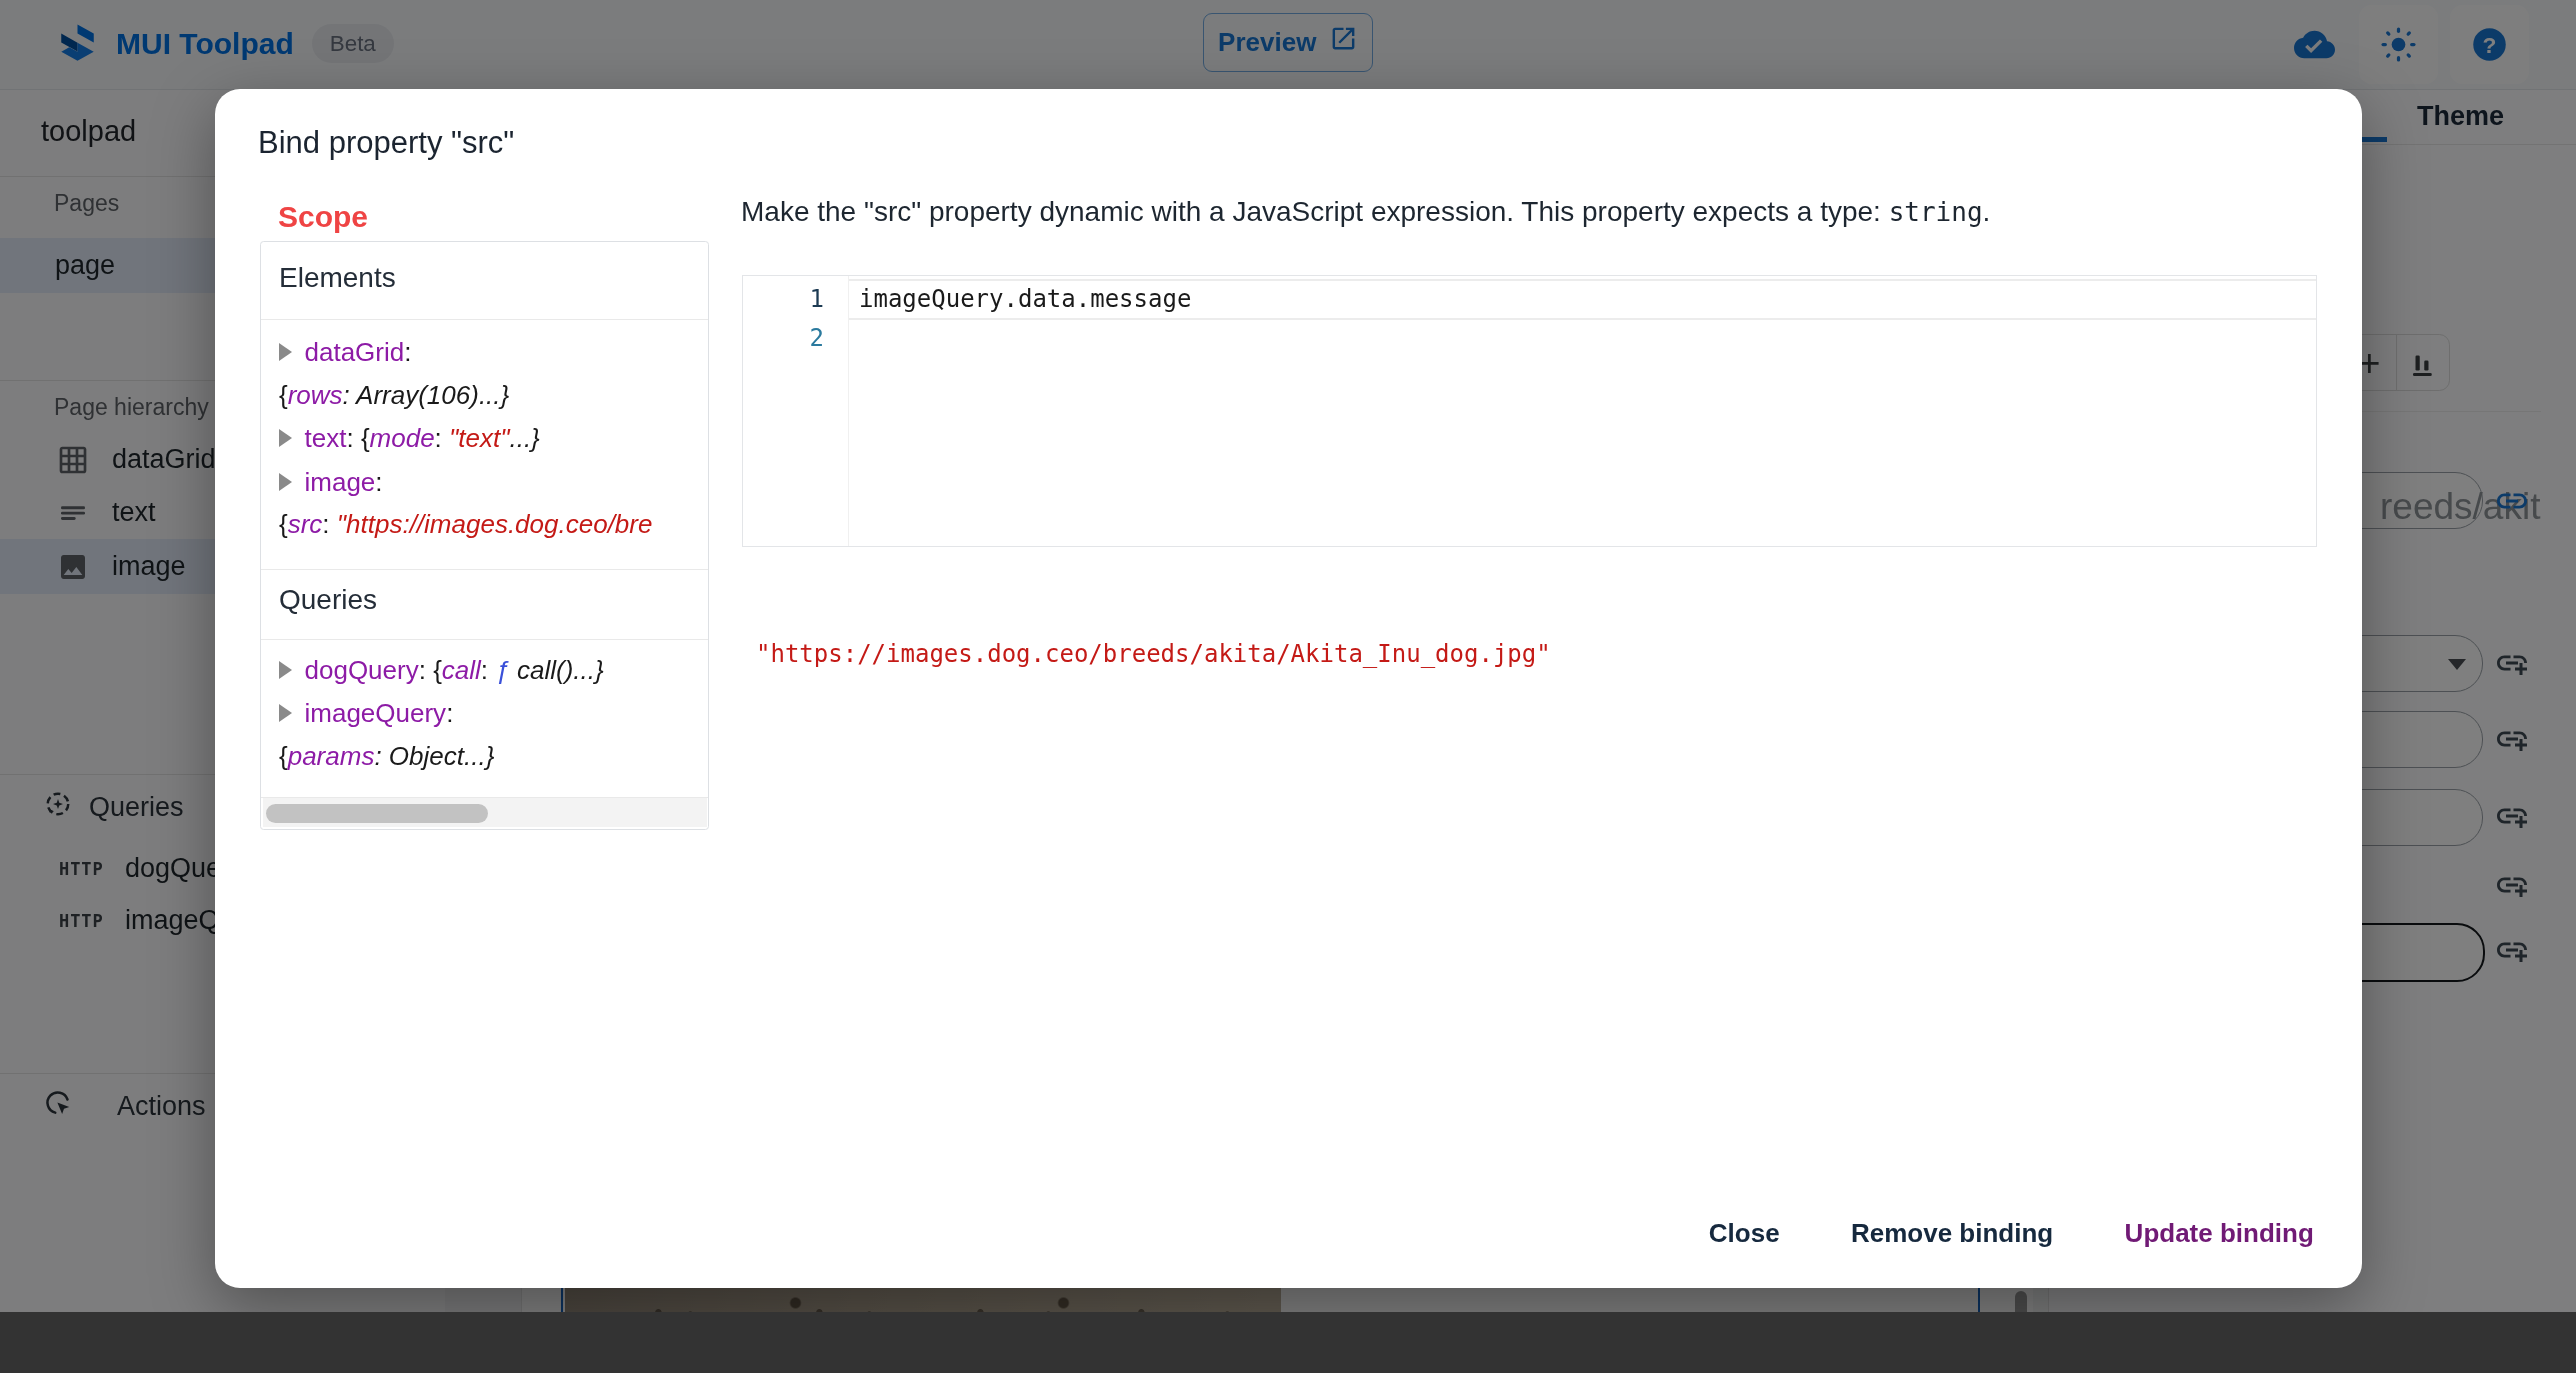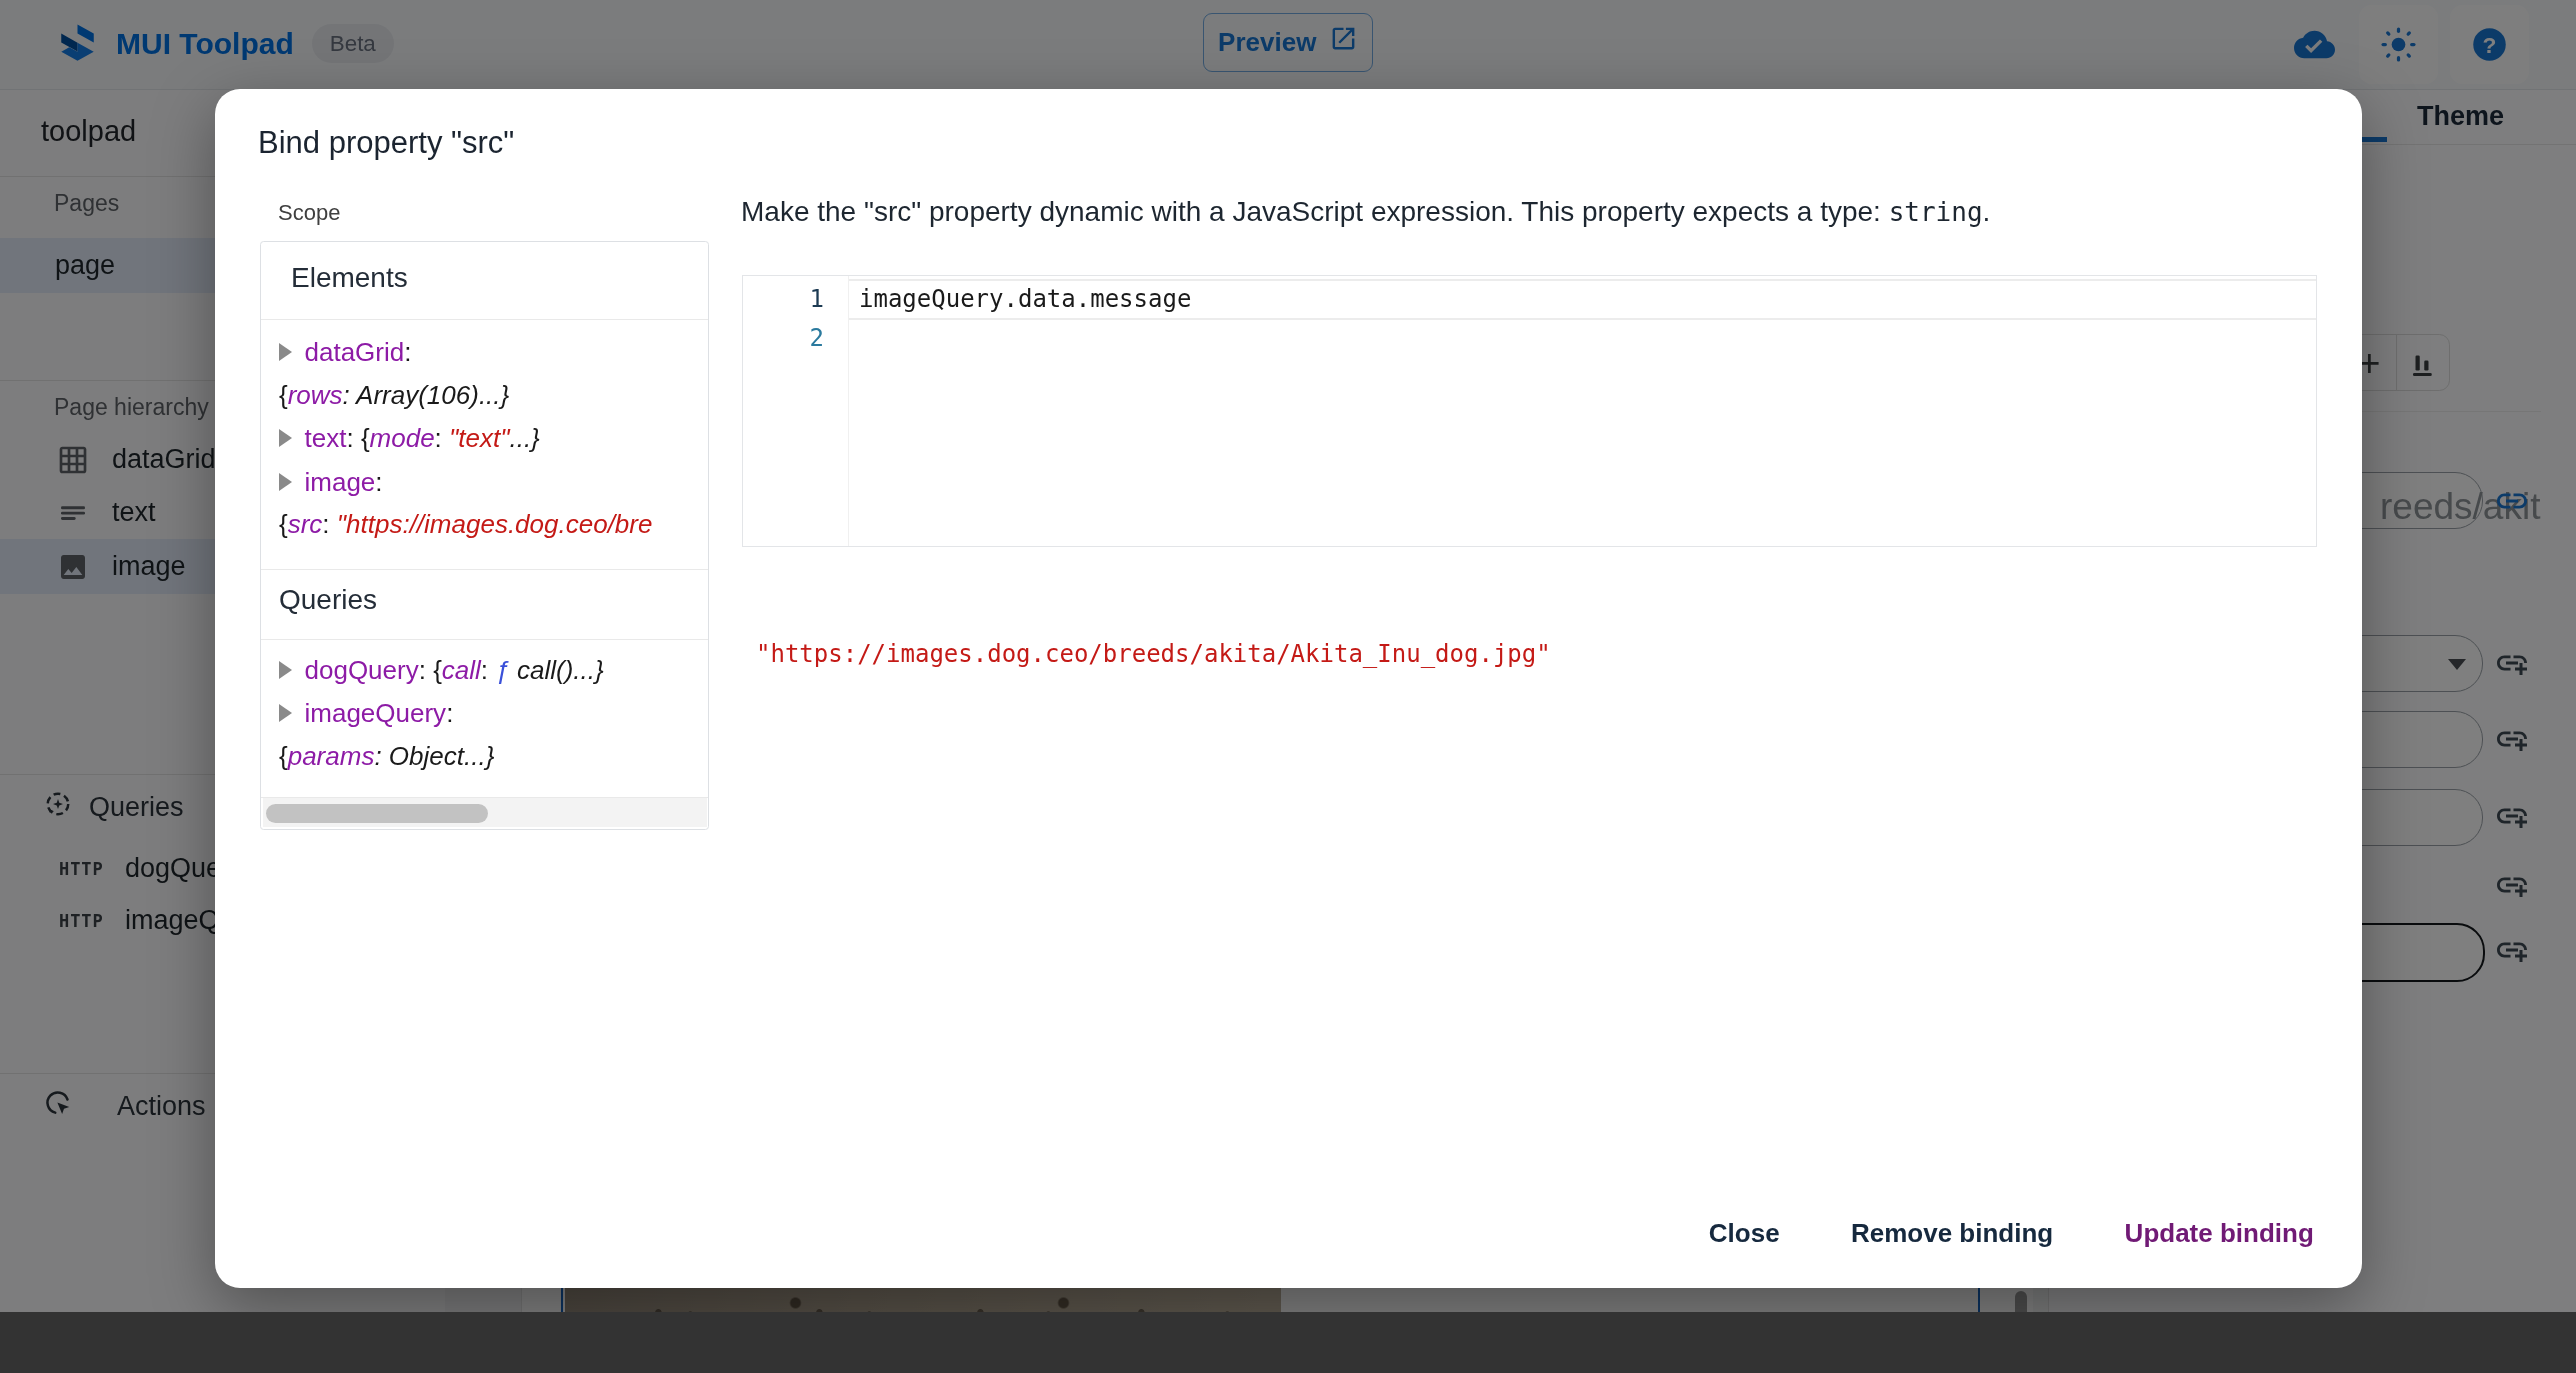--- a/index.html
+++ b/index.html
@@ -67,21 +67,21 @@
   .rp-field .val{position:absolute;left:258px;top:12.5px;font-size:37px;color:#8f9499;}
   .caret{position:absolute;left:326px;top:23px;width:0;height:0;border-left:9.8px solid transparent;
          border-right:9.8px solid transparent;border-top:11.6px solid #4a4f55;}
   .rp-link{position:absolute;left:445px;width:36px;height:36px;}
 
   
   .overlay{position:absolute;inset:0;background:rgba(0,0,0,0.5);z-index:10;}
   .modal{position:absolute;left:215px;top:89px;width:2147px;height:1199px;background:#ffffff;border-radius:25px;
          box-shadow:0 19.7px 63px rgba(0,0,0,.35);z-index:20;}
   .modal-title{position:absolute;left:43px;top:36px;font-size:31px;font-weight:500;color:#1b2430;}
-  .scope-label{position:absolute;left:63px;top:111px;font-size:22px;font-weight:400;color:#404040;}
+  .scope-label{position:absolute;left:63px;top:111px;font-size:30px;font-weight:700;color:#ef4444;}
   .scope-box{position:absolute;left:45px;top:152px;width:447px;height:587px;border:1.8px solid #dde0e4;border-radius:3.6px;
              background:#fff;overflow:hidden;}
   .scope-h{position:absolute;left:18px;font-size:28px;color:#242d38;}
   .scope-div{position:absolute;left:0;width:447px;border-top:1.8px solid #e9e9e9;}
   .tline{position:absolute;left:18px;width:426px;font-size:26px;white-space:pre;overflow:hidden;color:#1a1a1a;}
   .tri{display:inline-block;width:0;height:0;border-left:13.4px solid #8a8a8a;border-top:9px solid transparent;
        border-bottom:9px solid transparent;margin-right:12.5px;}
   .k-top{color:#8d1ba6;}
   .k-in{color:#8d1ba6;font-style:italic;}
   .v-str{color:#c41a16;font-style:italic;}
@@ -311,21 +311,21 @@
   </div>
 
   <div class="overlay"></div>
 
   <div class="modal">
     <div class="modal-title">Bind property "src"</div>
 
     <div class="scope-label">Scope</div>
 
     <div class="scope-box">
-      <div class="scope-h" style="top:19.7px;margin-left:12px;">Elements</div>
+      <div class="scope-h" style="top:19.7px;">Elements</div>
       <div class="scope-div" style="top:77px;"></div>
 
       <div class="tline" style="top:95px;"><span class="tri"></span><span class="k-top">dataGrid</span><span>:</span></div>
       <div class="tline" style="top:138px;"><span>{</span><span class="k-in">rows</span><span class="v-plain">: Array(106)...}</span></div>
       <div class="tline" style="top:181px;"><span class="tri"></span><span class="k-top">text</span><span>: </span><span>{</span><span class="k-in">mode</span><span>: </span><span class="v-str">"text"</span><span class="v-plain">...}</span></div>
       <div class="tline" style="top:225px;"><span class="tri"></span><span class="k-top">image</span><span>:</span></div>
       <div class="tline" style="top:267px;"><span>{</span><span class="k-in">src</span><span>: </span><span class="v-str">"https://images.dog.ceo/bre</span></div>
 
       <div class="scope-div" style="top:327px;"></div>
       <div class="scope-h" style="top:342px;">Queries</div>

